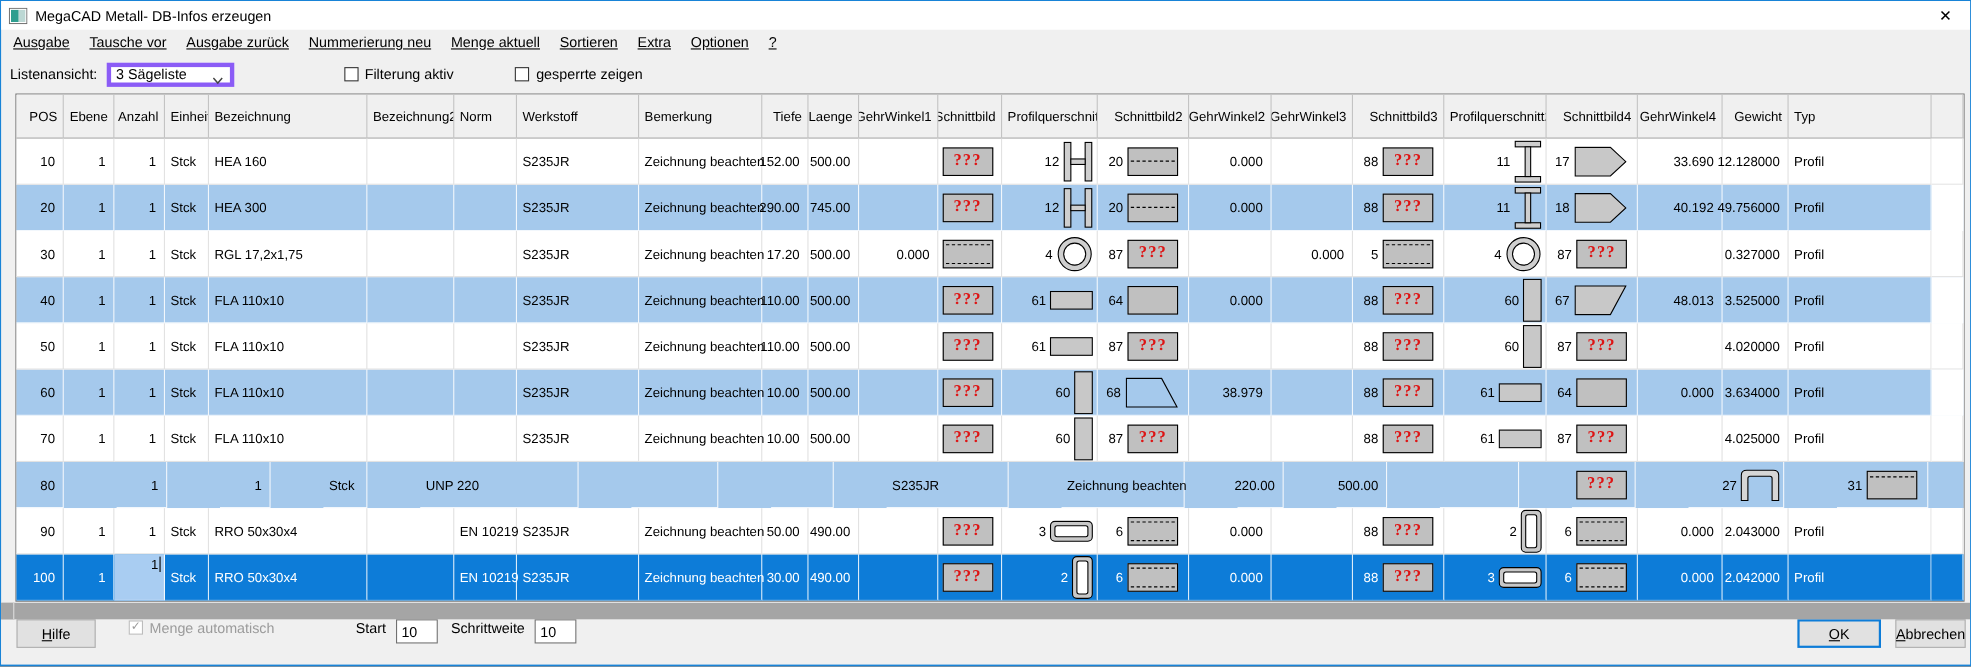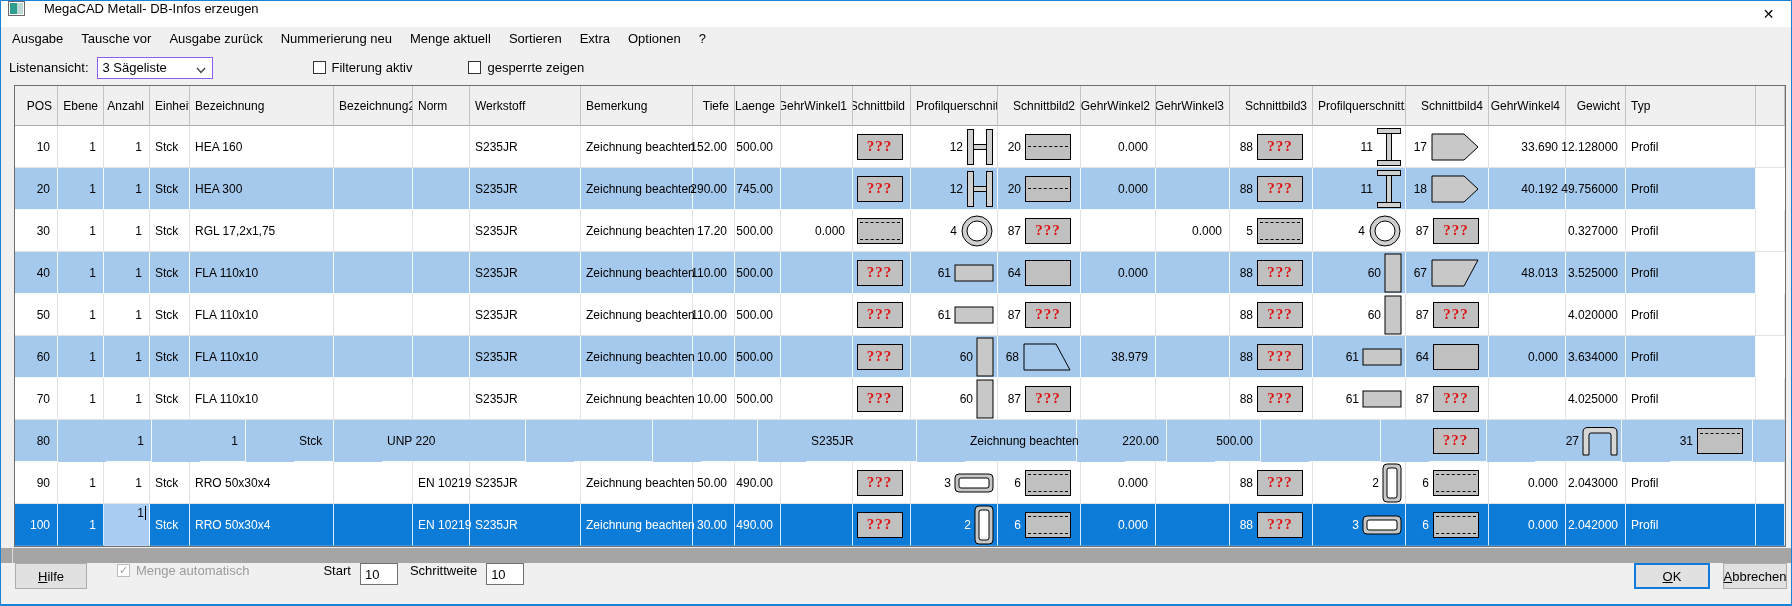--- a/index.html
+++ b/index.html
@@ -4,31 +4,31 @@
 <style>
   html,body{margin:0;padding:0;background:#555;}
   *{box-sizing:border-box;}
   .window{
     position:relative;width:1792px;height:606px;margin:0 auto;
     background:#f0f0f0;border:1px solid #1883d7;border-bottom:2px solid #1883d7;
     font-family:"Liberation Sans",sans-serif;color:#000;overflow:hidden;
     display:flex;flex-direction:column;
   }
   
-  .titlebar{height:26px;background:#ffffff;display:flex;align-items:flex-start;padding-left:7px;flex:0 0 auto;gap:12px;}
+  .titlebar{height:26px;background:#ffffff;display:flex;align-items:center;padding-left:7px;flex:0 0 auto;}
   .title-icon{width:17px;height:15px;margin-right:7px;flex:0 0 auto;}
   .title-text{font-size:13px;}
   .close-btn{margin-left:auto;width:45px;height:26px;display:flex;align-items:center;justify-content:center;
     font-size:14px;color:#000;cursor:default;}
   
-  .menubar{height:23px;display:flex;align-items:center;padding-left:2px;font-size:13px;flex:0 0 auto;}
+  .menubar{height:23px;display:flex;align-items:center;padding-left:2px;font-size:13px;flex:0 0 auto;text-decoration:underline;}
   .menu-item{padding:3px 9px;white-space:nowrap;}
   
   .toolbar{height:35px;display:flex;align-items:center;font-size:13px;padding-left:8px;flex:0 0 auto;}
-  .combo{width:116px;height:22px;background:#fff;border:1px solid #8b5cf6;margin-left:8px;
+  .combo{width:116px;height:22px;background:#fff;border:4px solid #8b5cf6;margin-left:8px;
     display:flex;align-items:center;padding-left:5px;font-size:13px;position:relative;}
   .combo .chev{position:absolute;right:6px;top:4px;color:#444;}
   .chk{display:flex;align-items:center;font-size:13px;gap:6px;}
   .chk .box{width:13px;height:13px;background:#fff;border:1px solid #333;display:flex;
     align-items:center;justify-content:center;font-size:11px;line-height:11px;}
   .chk.disabled{color:#9b9b9b;}
   .chk.disabled .box{border-color:#bcbcbc;color:#9b9b9b;}
   .chk-filter{margin-left:100px;}
   .chk-locked{margin-left:56px;}
   

